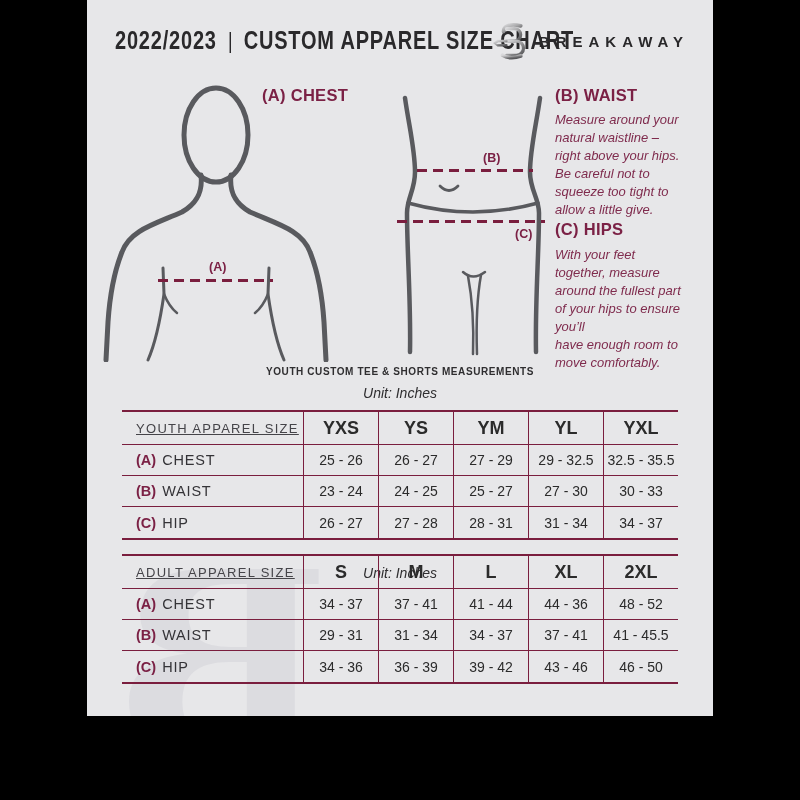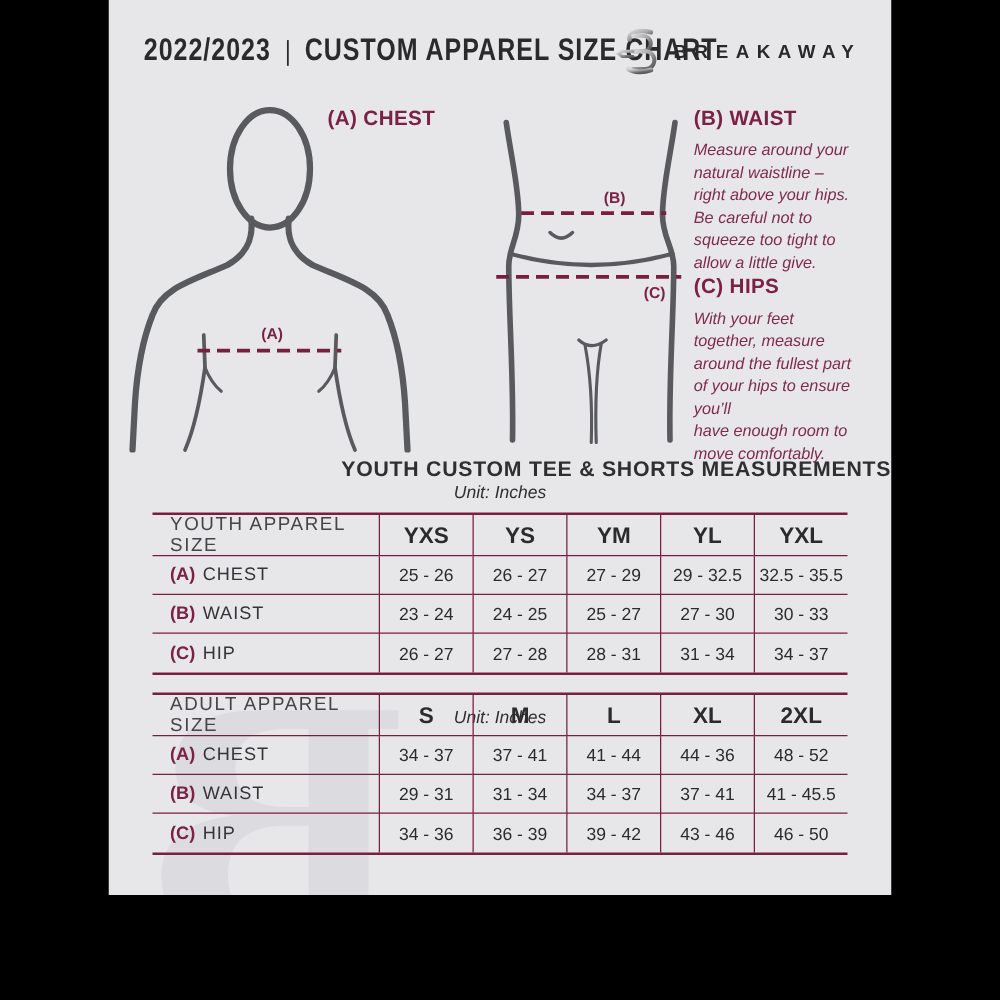--- a/index.html
+++ b/index.html
@@ -31,32 +31,32 @@
   .guide-body{position:absolute;font-size:13px;font-style:italic;line-height:1.38;color:var(--maroon-body);white-space:pre-line;}
 
   
   .fig{position:absolute;}
   .fig path,.fig ellipse{fill:none;stroke:var(--silhouette);stroke-linecap:round;}
   .dash{position:absolute;height:3px;
     background:repeating-linear-gradient(90deg,var(--maroon) 0 10px,transparent 10px 16px);}
   .marker{position:absolute;font-size:12.5px;font-weight:bold;color:var(--maroon-heading);}
 
   
-  .tbl-title{position:absolute;left:0;width:626px;text-align:right;font-size:17px;font-weight:bold;
+  .tbl-title{position:absolute;left:0;width:626px;text-align:center;font-size:10px;font-weight:bold;
     letter-spacing:.6px;color:#2f2e30;}
   .tbl-unit{position:absolute;left:0;width:626px;text-align:center;font-size:14px;font-style:italic;color:#2f2e30;}
   .size-table{position:absolute;left:35px;width:556px;display:grid;grid-template-columns:181px repeat(5,75px);
     border-top:2.5px solid var(--maroon);border-bottom:2.5px solid var(--maroon);z-index:2;}
   .size-table>div{display:flex;align-items:center;justify-content:center;height:31px;font-size:14px;color:#2b2b2b;}
   .size-table>div:nth-child(-n+6){height:33px;}
   .size-table>div:nth-child(-n+18){border-bottom:1.6px solid var(--maroon);}
   .size-table>div:not(:nth-child(6n+1)){border-left:1.6px solid var(--maroon);}
   .size-table .lbl{justify-content:flex-start;padding-left:14px;}
   .size-table .colhead{font-weight:bold;font-size:18px;color:#2b2b2b;}
-  .size-table .sizehead{font-size:15px;letter-spacing:1.3px;color:#454449;font-weight:normal;}
+  .size-table .sizehead{font-size:13px;letter-spacing:1.3px;color:#454449;font-weight:normal;text-decoration:underline;}
   .row-prefix{font-weight:bold;color:var(--maroon-heading);margin-right:6px;font-size:14.5px;}
   .row-name{letter-spacing:.8px;color:#343337;font-size:14.5px;}
 
   .watermark{position:absolute;left:28px;top:538px;font-family:"DejaVu Serif","Liberation Serif",serif;
     font-weight:bold;font-size:255px;line-height:1;color:var(--watermark);transform:scaleX(-1);z-index:1;user-select:none;}
 
   .footer-bar{position:absolute;left:10px;top:738px;width:606px;height:52px;
     background:var(--footer-bg);border:2px solid var(--footer-border);z-index:3;}
 </style>
 </head>

